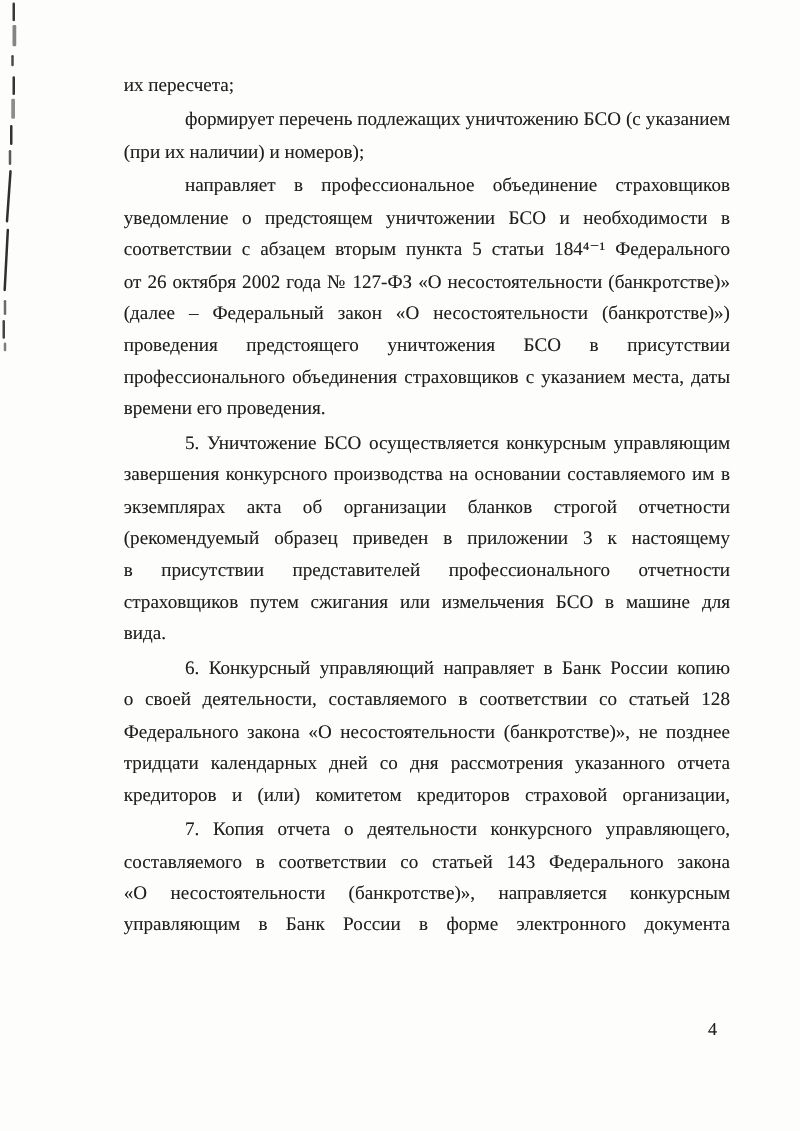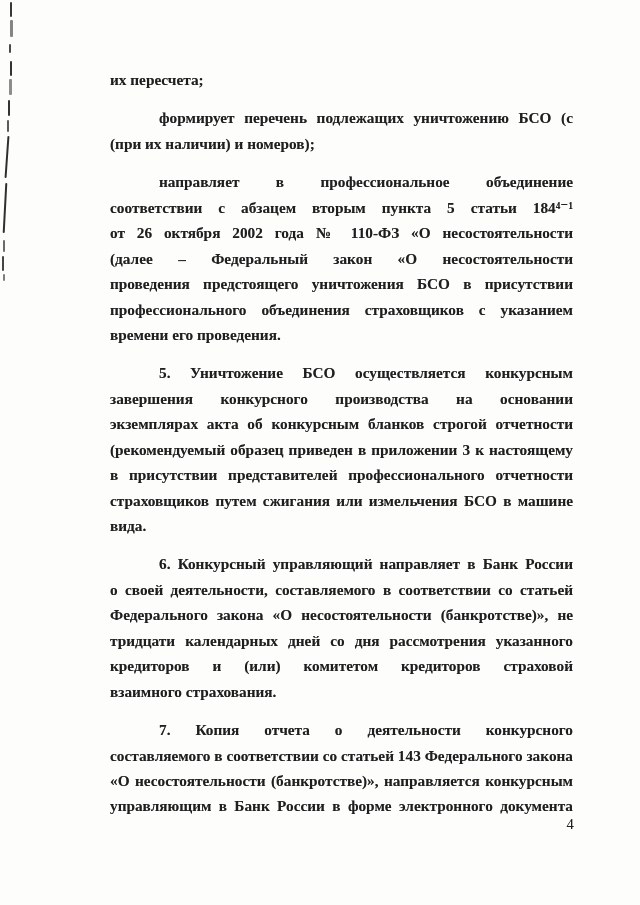--- a/index.html
+++ b/index.html
@@ -17,21 +17,21 @@
   }
   .doc {
     position: absolute;
     left: 97px;
     top: 54px;
     width: 489px;
     font-size: 15.3px;
     line-height: 25.45px;
     text-shadow: 0 0 0.5px rgba(0,0,0,0.35);
   }
-  .para { margin: 13px; font-weight: bold; }
+  .para { margin: 2px; }
   .line {
     text-align: justify;
     text-align-last: justify;
     height: 25.45px;
     overflow: hidden;
     white-space: normal;
   }
   .line.end {
     text-align-last: left;
   }
@@ -78,45 +78,45 @@
       <div class="line end">их пересчета;</div>
     </div>
 
     <div class="para">
       <div class="line ind">формирует перечень подлежащих уничтожению БСО (с указанием серий</div>
       <div class="line end">(при их наличии) и номеров);</div>
     </div>
 
     <div class="para">
       <div class="line ind">направляет в профессиональное объединение страховщиков</div>
+      <div class="line">уведомление о предстоящем уничтожении БСО и необходимости в</div>
       <div class="line">соответствии с абзацем вторым пункта 5 статьи 184⁴⁻¹ Федерального закона</div>
-      <div class="line">от 26 октября 2002 года № 110-ФЗ «О несостоятельности (банкротстве)»</div>
+      <div class="line">от 26 октября 2002 года № 127-ФЗ «О несостоятельности (банкротстве)»</div>
       <div class="line">(далее – Федеральный закон «О несостоятельности (банкротстве)»)</div>
       <div class="line">проведения предстоящего уничтожения БСО в присутствии представителей</div>
       <div class="line">профессионального объединения страховщиков с указанием места, даты и</div>
       <div class="line end">времени его проведения.</div>
     </div>
 
     <div class="para">
       <div class="line ind">5. Уничтожение БСО осуществляется конкурсным управляющим до</div>
       <div class="line">завершения конкурсного производства на основании составляемого им в двух</div>
-      <div class="line">экземплярах акта об конкурсным бланков строгой отчетности</div>
+      <div class="line">экземплярах акта об организации бланков строгой отчетности</div>
       <div class="line">(рекомендуемый образец приведен в приложении 3 к настоящему Указанию)</div>
       <div class="line">в присутствии представителей профессионального отчетности</div>
       <div class="line">страховщиков путем сжигания или измельчения БСО в машине для</div>
       <div class="line end">вида.</div>
     </div>
 
     <div class="para">
       <div class="line ind">6. Конкурсный управляющий направляет в Банк России копию отчета</div>
       <div class="line">о своей деятельности, составляемого в соответствии со статьей 128</div>
       <div class="line">Федерального закона «О несостоятельности (банкротстве)», не позднее</div>
       <div class="line">тридцати календарных дней со дня рассмотрения указанного отчета собранием</div>
       <div class="line">кредиторов и (или) комитетом кредиторов страховой организации, общества</div>
-      <div class="line end">взаимного страхования.</div>
     </div>
 
     <div class="para">
       <div class="line ind">7. Копия отчета о деятельности конкурсного управляющего,</div>
       <div class="line">составляемого в соответствии со статьей 143 Федерального закона</div>
       <div class="line">«О несостоятельности (банкротстве)», направляется конкурсным</div>
       <div class="line">управляющим в Банк России в форме электронного документа посредством</div>
     </div>
 
   </div>

